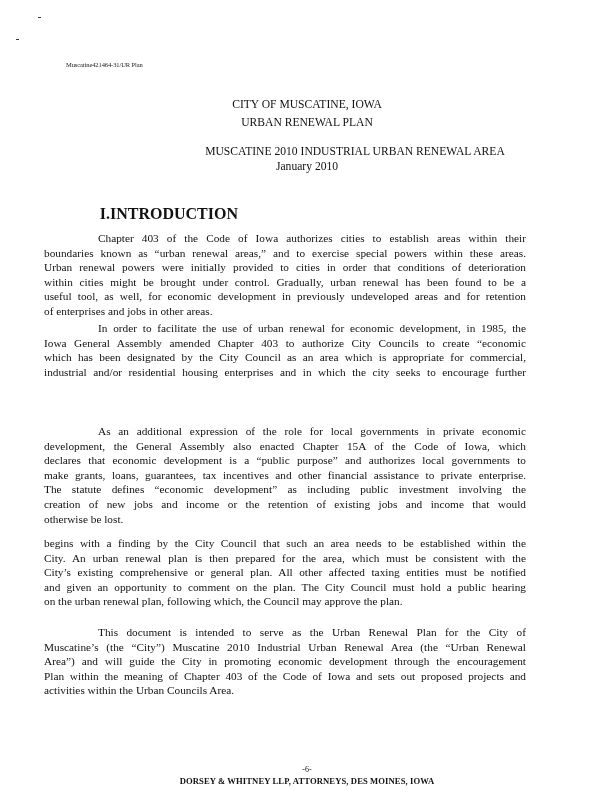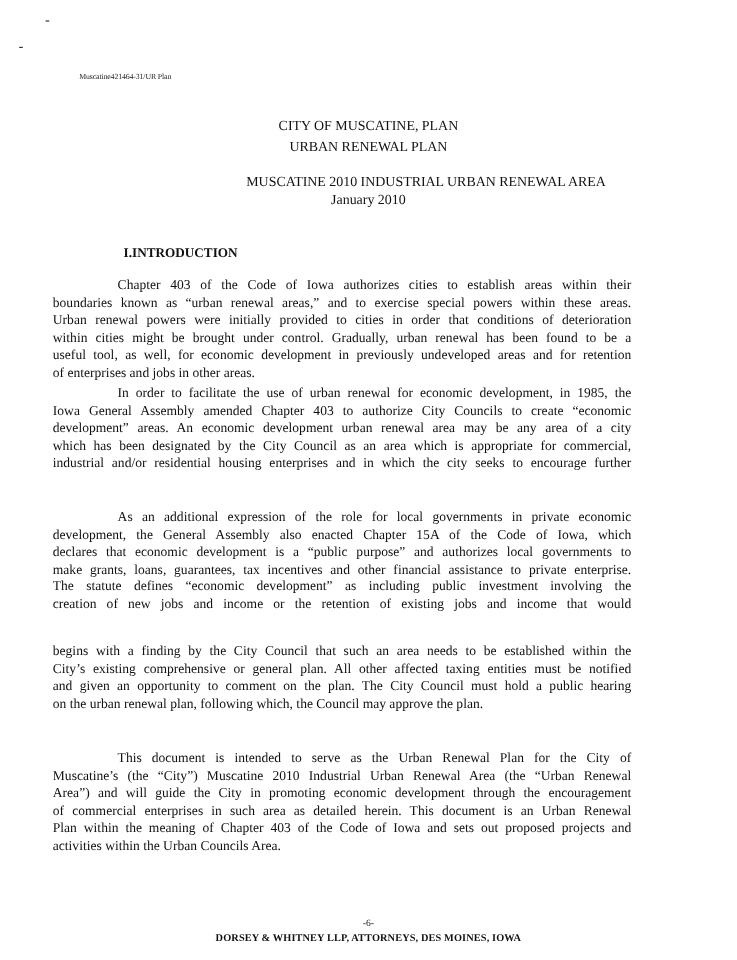--- a/index.html
+++ b/index.html
@@ -12,21 +12,21 @@
   .docref {
     position: absolute; left: 66px; top: 61px;
     font-size: 6.5px; letter-spacing: -0.1px; color: #222;
   }
   .title-block { position: absolute; left: 0; width: 614px; text-align: center; font-size: 11.6px; }
   .t1 { top: 98px; }
   .t2 { top: 116px; }
   .t3 { top: 145px; margin-left: 48px; }
   .t4 { top: 160px; }
   .section-head {
-    position: absolute; top: 205px; left: 56px; font-size: 11px; font-weight: bold; text-align: right;
+    position: absolute; top: 205px; left: 56px; font-size: 16px; font-weight: bold; text-align: right;
   }
   .section-head .num { display: inline-block; width: 54px; }
   .para {
     position: absolute; left: 44px; width: 482px; font-size: 11.3px; line-height: 14.6px;
   }
   .para .ln {
     display: block; text-align: justify; text-align-last: justify; white-space: nowrap;
     height: 14.6px; overflow: visible;
   }
   .para .ln.first { padding-left: 54px; }
@@ -41,65 +41,65 @@
   .firm { top: 776px; font-size: 8.6px; font-weight: bold; letter-spacing: 0.1px; }
 </style>
 </head>
 <body>
 
 <div class="mark" style="left:38px;top:17px;"></div>
 <div class="mark" style="left:16px;top:39px;"></div>
 
 <div class="docref">Muscatine421464-31/UR Plan</div>
 
-<div class="title-block t1">CITY OF MUSCATINE, PLAN</div>
+<div class="title-block t1">CITY OF MUSCATINE, IOWA</div>
 <div class="title-block t2">URBAN RENEWAL PLAN</div>
 <div class="title-block t3">MUSCATINE 2010 INDUSTRIAL URBAN RENEWAL AREA</div>
 <div class="title-block t4">January 2010</div>
 
 <div class="section-head">
   <span class="num">I.</span><span>INTRODUCTION</span>
 </div>
 
 <div class="para p1">
   <span class="ln first">Chapter 403 of the Code of Iowa authorizes cities to establish areas within their</span>
   <span class="ln">boundaries known as “urban renewal areas,” and to exercise special powers within these areas.</span>
   <span class="ln">Urban renewal powers were initially provided to cities in order that conditions of deterioration</span>
   <span class="ln">within cities might be brought under control.  Gradually, urban renewal has been found to be a</span>
   <span class="ln">useful tool, as well, for economic development in previously undeveloped areas and for retention</span>
   <span class="ln last">of enterprises and jobs in other areas.</span>
 </div>
 
 <div class="para p2">
   <span class="ln first">In order to facilitate the use of urban renewal for economic development, in 1985, the</span>
   <span class="ln">Iowa General Assembly amended Chapter 403 to authorize City Councils to create “economic</span>
-  <span class="ln">development” areas.  An economic development urban renewal area may be any area of a city</span>
   <span class="ln">which has been designated by the City Council as an area which is appropriate for commercial,</span>
   <span class="ln">industrial and/or residential housing enterprises and in which the city seeks to encourage further</span>
 </div>
 
 <div class="para p3">
   <span class="ln first">As an additional expression of the role for local governments in private economic</span>
   <span class="ln">development, the General Assembly also enacted Chapter 15A of the Code of Iowa, which</span>
   <span class="ln">declares that economic development is a “public purpose” and authorizes local governments to</span>
   <span class="ln">make grants, loans, guarantees, tax incentives and other financial assistance to private enterprise.</span>
   <span class="ln">The statute defines “economic development” as including public investment involving the</span>
   <span class="ln">creation of new jobs and income or the retention of existing jobs and income that would</span>
+  <span class="ln last">otherwise be lost.</span>
 </div>
 
 <div class="para p4">
   <span class="ln">begins with a finding by the City Council that such an area needs to be established within the</span>
+  <span class="ln">City.  An urban renewal plan is then prepared for the area, which must be consistent with the</span>
   <span class="ln">City’s existing comprehensive or general plan.  All other affected taxing entities must be notified</span>
   <span class="ln">and given an opportunity to comment on the plan.  The City Council must hold a public hearing</span>
   <span class="ln last">on the urban renewal plan, following which, the Council may approve the plan.</span>
 </div>
 
 <div class="para p5">
   <span class="ln first">This document is intended to serve as the Urban Renewal Plan for the City of</span>
   <span class="ln">Muscatine’s (the “City”) Muscatine 2010 Industrial Urban Renewal Area (the “Urban Renewal</span>
   <span class="ln">Area”) and will guide the City in promoting economic development through the encouragement</span>
-  <span class="ln">of commercial enterprises in such area as detailed herein.  This document is an Urban Renewal</span>
   <span class="ln">Plan within the meaning of Chapter 403 of the Code of Iowa and sets out proposed projects and</span>
   <span class="ln last">activities within the Urban Councils Area.</span>
 </div>
 
 <div class="footer pagenum">-6-</div>
 <div class="footer firm">DORSEY &amp; WHITNEY LLP, ATTORNEYS, DES MOINES, IOWA</div>
 
 </body></html>

